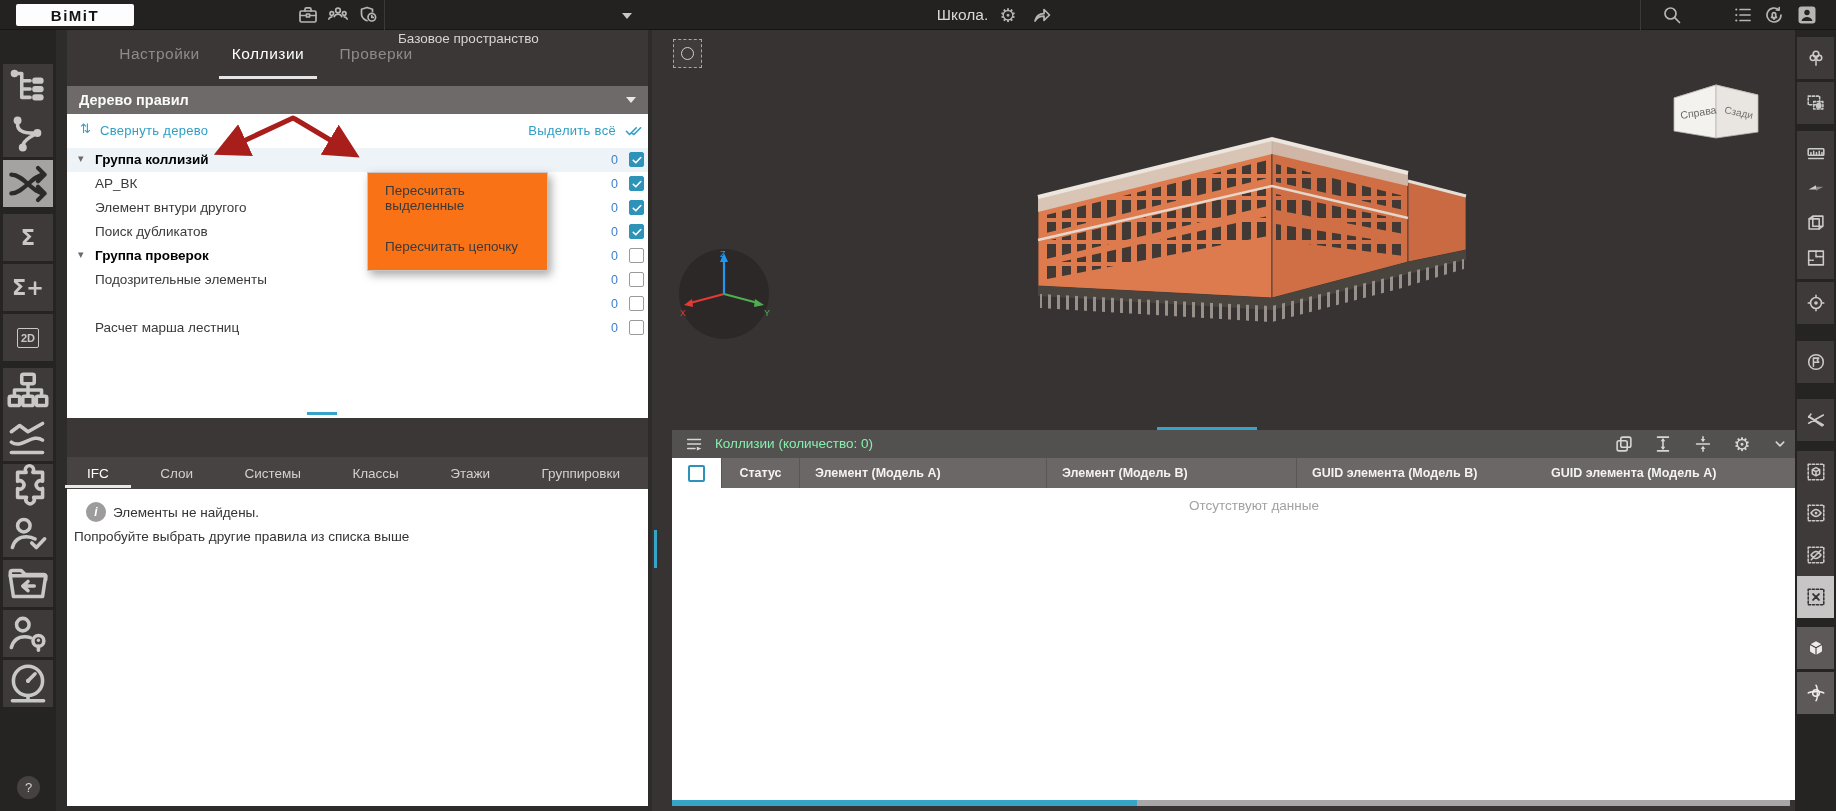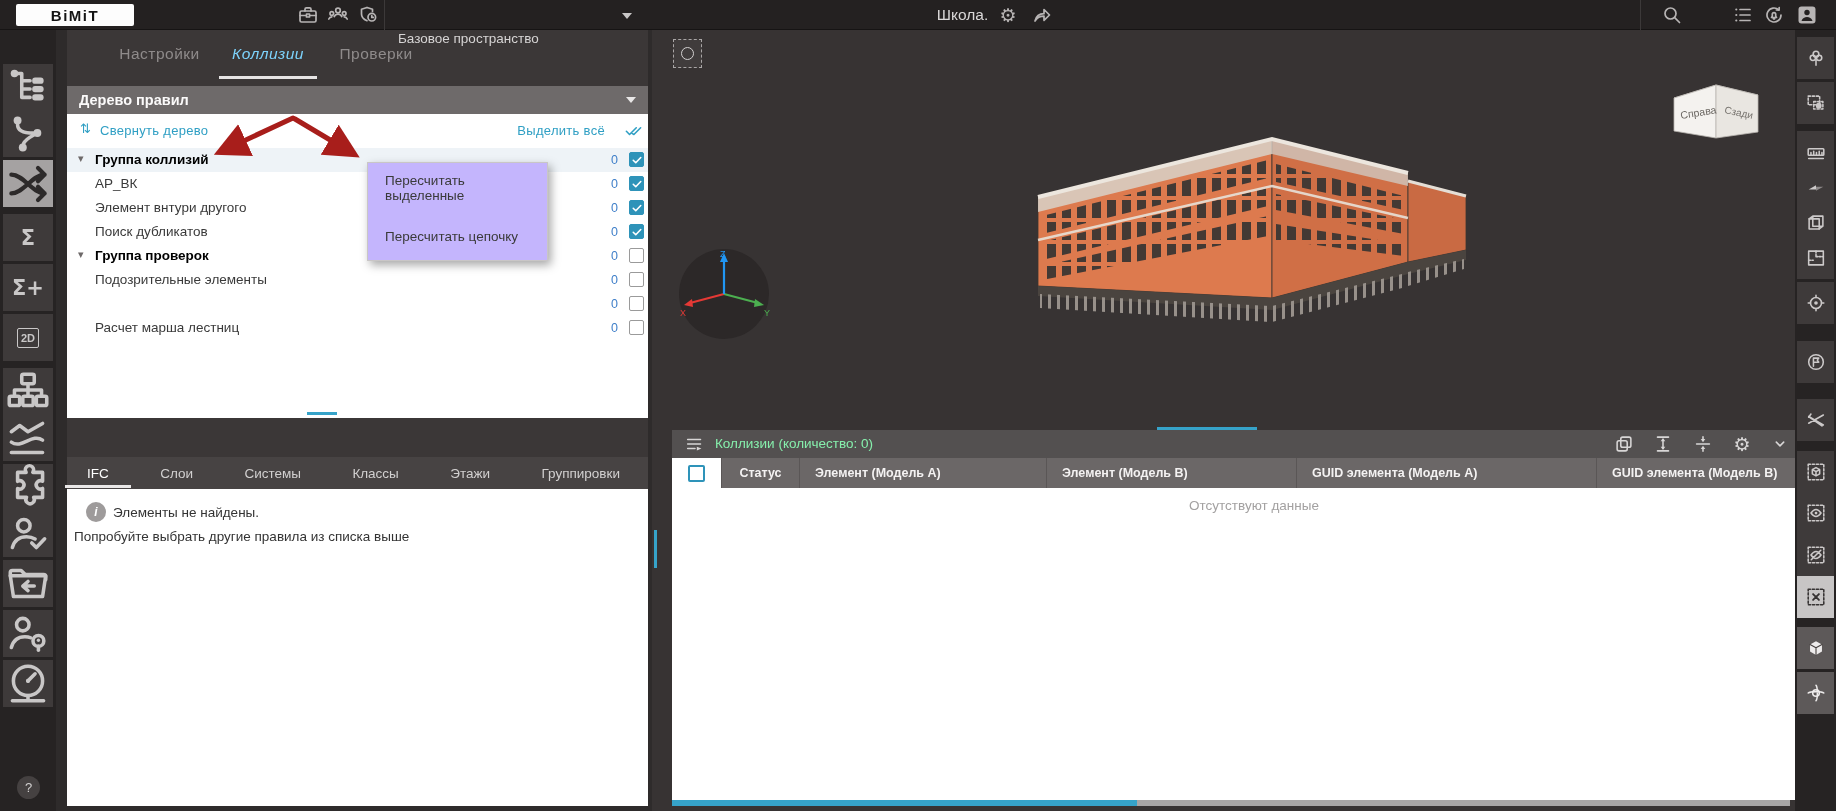--- a/index.html
+++ b/index.html
@@ -29,33 +29,33 @@
   .viewport { position:absolute; left:652px; top:30px; width:1143px; height:781px; background:#373333; z-index:10; }
   .focusbtn { position:absolute; left:21px; top:9px; width:29px; height:29px; border:1px dashed #a9a6a6; background:#403c3c; display:flex; align-items:center; justify-content:center; }
   .focusbtn::after { content:""; width:11px; height:11px; border:1.6px solid #d2d0d0; border-radius:50%; }
   .gizmo { position:absolute; left:24px; top:216px; }
   .navcube { position:absolute; left:1014px; top:46px; }
 
   
   .lpanel { position:absolute; left:67px; top:30px; width:581px; height:776px; z-index:30; background:#3b3737; }
   .pt-burger { position:absolute; left:10px; top:15px; color:#c6c4c4; }
   .ptab { position:absolute; top:0; height:48px; line-height:48px; font-size:15.5px; letter-spacing:.5px; color:#8f8b8b; text-align:center; }
-  .ptab.active { color:#7dd3fc;font-style:italic; }
+  .ptab.active { color:#ffffff; }
   .ptab.active::after { content:""; position:absolute; left:6px; right:6px; bottom:-1px; height:3px; background:#e6e4e4; }
   .pclose { position:absolute; right:12px; top:14px; color:#d4d2d2; }
 
   .sec-head { position:absolute; left:0; right:0; background:#6e6a6a; color:#fbfafa; font-weight:bold; font-size:14.5px; padding-left:12px; display:flex; align-items:center; }
   .head-caret { position:absolute; right:12px; width:0; height:0; border-left:5px solid transparent; border-right:5px solid transparent; border-top:6px solid #e9e7e7; }
 
   .rules-body { position:absolute; top:84px; left:0; right:0; height:304px; background:#fff; }
   .rules-bar { position:absolute; top:0; left:0; right:0; height:32px; font-size:13px; }
   .link { color:#2f9fc4; letter-spacing:.3px; }
   .collapse-ic { position:absolute; left:13px; top:7px; color:#2f9fc4; font-size:13px; font-family:"DejaVu Sans",sans-serif; }
   .collapse-lb { position:absolute; left:33px; top:9px; }
-  .selall-lb { position:absolute; right:43px; top:9px; }
+  .selall-lb { position:absolute; right:32px; top:9px; }
   .dblcheck { position:absolute; right:5px; top:7px; color:#2f9fc4; }
 
   .trow { position:absolute; left:0; right:0; height:24px; }
   .trow.hl { background:#eef3f7; }
   .trow .caret { position:absolute; left:11px; top:4px; font-size:11px; color:#6d6969; }
   .trow .lbl { position:absolute; left:28px; top:0; line-height:24px; font-size:13.5px; color:#3a3a3a; white-space:nowrap; }
   .trow.grp .lbl { font-weight:bold; color:#000000; }
   .trow .cnt { position:absolute; right:30px; top:0; line-height:24px; font-size:12.5px; color:#3f7fc9; }
   .cb { position:absolute; right:4px; top:4px; width:15px; height:15px; border:1.5px solid #9a9a9a; border-radius:2px; background:#fff; display:flex; align-items:center; justify-content:center; }
   .cb svg { display:none; }
@@ -67,21 +67,21 @@
   .ct-tab { position:relative; font-size:13.5px; color:#d2d0d0; }
   .ct-tab.active { color:#fff; }
   .ct-tab.active::after { content:""; position:absolute; left:-22px; right:-22px; bottom:-7px; height:2.5px; background:#e9e7e7; }
   .ctree-body { position:absolute; top:459px; left:0; right:0; bottom:0; background:#fff; }
   .infoc { position:absolute; left:19px; top:13px; width:20px; height:20px; border-radius:50%; background:#9e9b9b; color:#fff; font-size:12px; font-weight:bold; font-style:italic; display:flex; align-items:center; justify-content:center; }
   .emsg1 { position:absolute; left:46px; top:16px; font-size:13.5px; color:#333; }
   .emsg2 { position:absolute; left:7px; top:40px; font-size:13.5px; color:#333; }
   .vthumb { position:absolute; left:654px; top:530px; width:3px; height:38px; background:#36a3c9; z-index:32; }
 
   
-  .cmenu { position:absolute; left:367px; top:162px; width:181px; height:99px; background:#c4b5fd; border:1px solid #c9c6c6; box-shadow:3px 4px 9px rgba(0,0,0,.35); z-index:45; }
+  .cmenu { position:absolute; left:367px; top:172px; width:181px; height:99px; background:#f97316; border:1px solid #c9c6c6; box-shadow:3px 4px 9px rgba(0,0,0,.35); z-index:45; }
   .cm-item { height:49px; display:flex; align-items:center; padding-left:17px; font-size:13.5px; color:#3a3a3a; }
   .annot { position:absolute; left:170px; top:95px; z-index:50; pointer-events:none; }
 
   
   .bpanel { position:absolute; left:672px; top:427px; width:1164px; height:379px; z-index:20; }
   .bp-dash { position:absolute; top:0; left:485px; width:100px; height:3px; background:#36a3c9; z-index:6; }
   .bp-head { position:absolute; top:3px; left:0; right:0; height:28px; background:#535050; }
   .bp-title { position:absolute; left:43px; top:0; line-height:28px; font-size:13.5px; color:#86efac; }
   .bpic { position:absolute; top:3px; width:22px; height:22px; color:#d8d6d6; display:flex; align-items:center; justify-content:center; }
   .bp-cols { position:absolute; top:31px; left:0; right:0; height:30px; display:flex; background:#6b6767; }
@@ -457,22 +457,22 @@
         </svg>
     </span>
   </div>
   <div class="bp-cols">
     <div class="bcol cbcell">
         <span class="hdr-cb"></span>
       </div>
     <div class="bcol c1">Статус</div>
     <div class="bcol c2">Элемент (Модель А)</div>
     <div class="bcol c3">Элемент (Модель B)</div>
+    <div class="bcol c5">GUID элемента (Модель B)</div>
     <div class="bcol c4">GUID элемента (Модель А)</div>
-    <div class="bcol c5">GUID элемента (Модель B)</div>
   </div>
   <div class="bp-body">
     <span class="nodata">Отсутствуют данные</span>
   </div>
   <div class="bp-scroll">
       <div class="bp-thumb"></div>
     </div>
 </section>
 
 <nav class="rtb">

